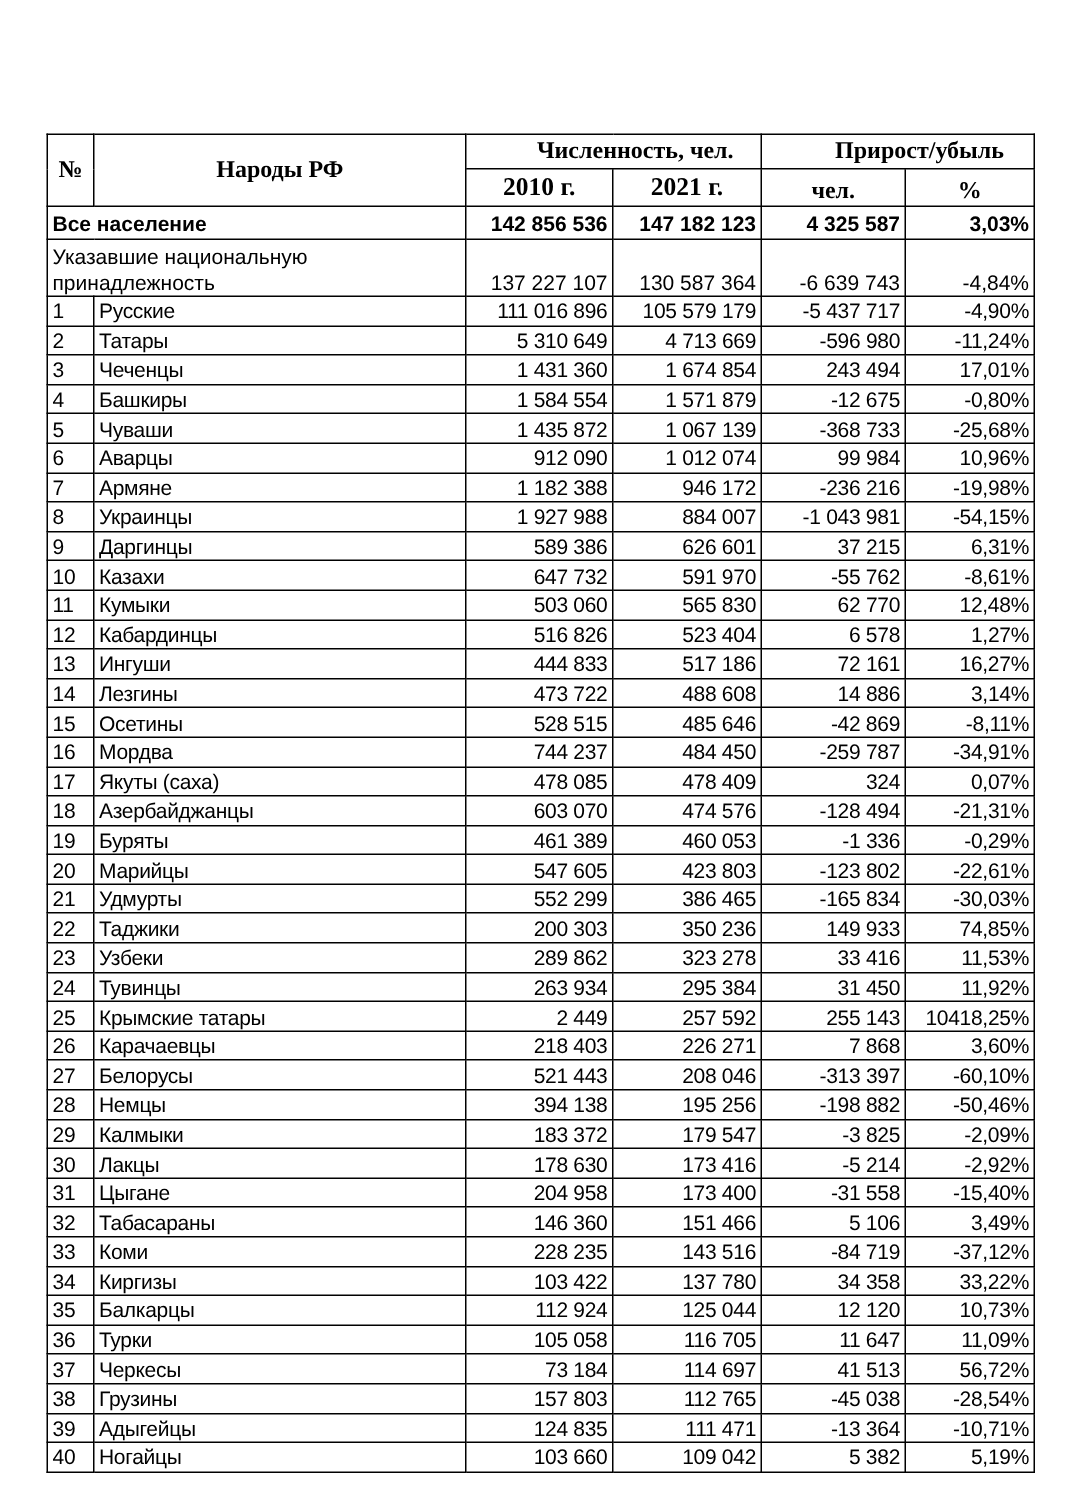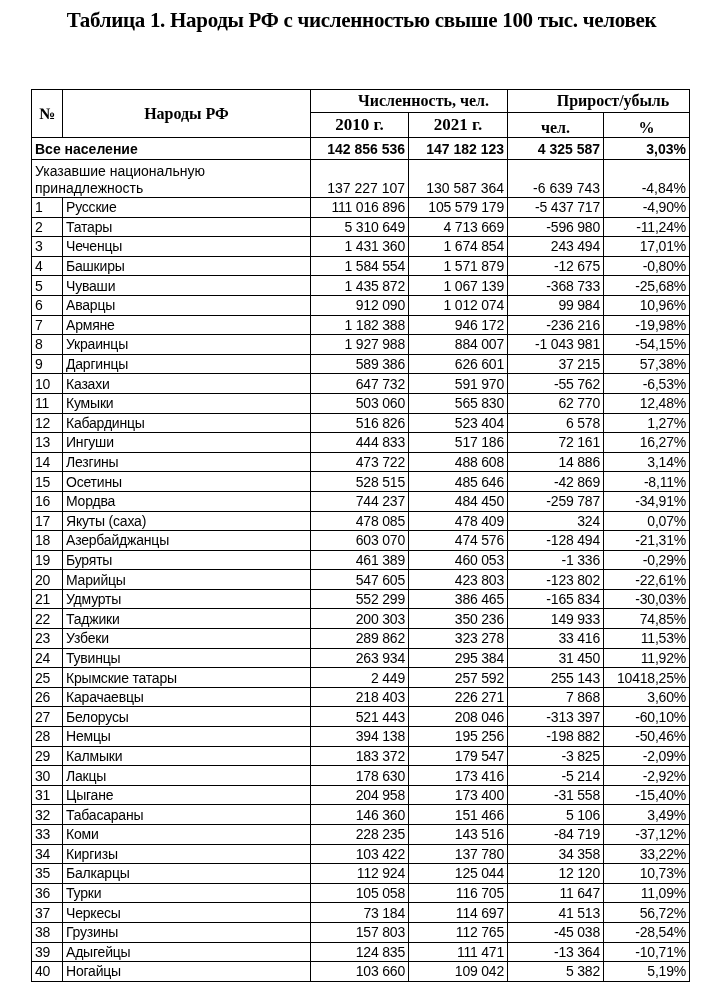--- a/index.html
+++ b/index.html
@@ -30,21 +30,20 @@
   tr.total td.lbl, tr.total2 td.lbl { text-align: left; white-space: normal; padding-left: 3px; }
   tr.row td { font-size: 14px; height: 18.6px; line-height: 18px; letter-spacing: -0.2px; }
   td.num { text-align: right; }
   td.idx { text-align: left; padding-left: 5px; }
   td.name { text-align: left; padding-left: 24px; }
 </style>
 </head>
 <body>
 
 <div class="title">
-  <div>Таблица 1. Народы РФ с численностью свыше 100 тыс. человек</div>
 </div>
 
 <table class="census">
   <colgroup>
     <col style="width:31px">
     <col style="width:248px">
     <col style="width:98px">
     <col style="width:99px">
     <col style="width:96px">
     <col style="width:86px">
@@ -141,29 +140,29 @@
         <td class="num">884 007</td>
         <td class="num">-1 043 981</td>
         <td class="num">-54,15%</td>
       </tr>
       <tr class="row">
         <td class="idx">9</td>
         <td class="name">Даргинцы</td>
         <td class="num">589 386</td>
         <td class="num">626 601</td>
         <td class="num">37 215</td>
-        <td class="num">57,38%</td>
+        <td class="num">6,31%</td>
       </tr>
       <tr class="row">
         <td class="idx">10</td>
         <td class="name">Казахи</td>
         <td class="num">647 732</td>
         <td class="num">591 970</td>
         <td class="num">-55 762</td>
-        <td class="num">-6,53%</td>
+        <td class="num">-8,61%</td>
       </tr>
       <tr class="row">
         <td class="idx">11</td>
         <td class="name">Кумыки</td>
         <td class="num">503 060</td>
         <td class="num">565 830</td>
         <td class="num">62 770</td>
         <td class="num">12,48%</td>
       </tr>
       <tr class="row">

